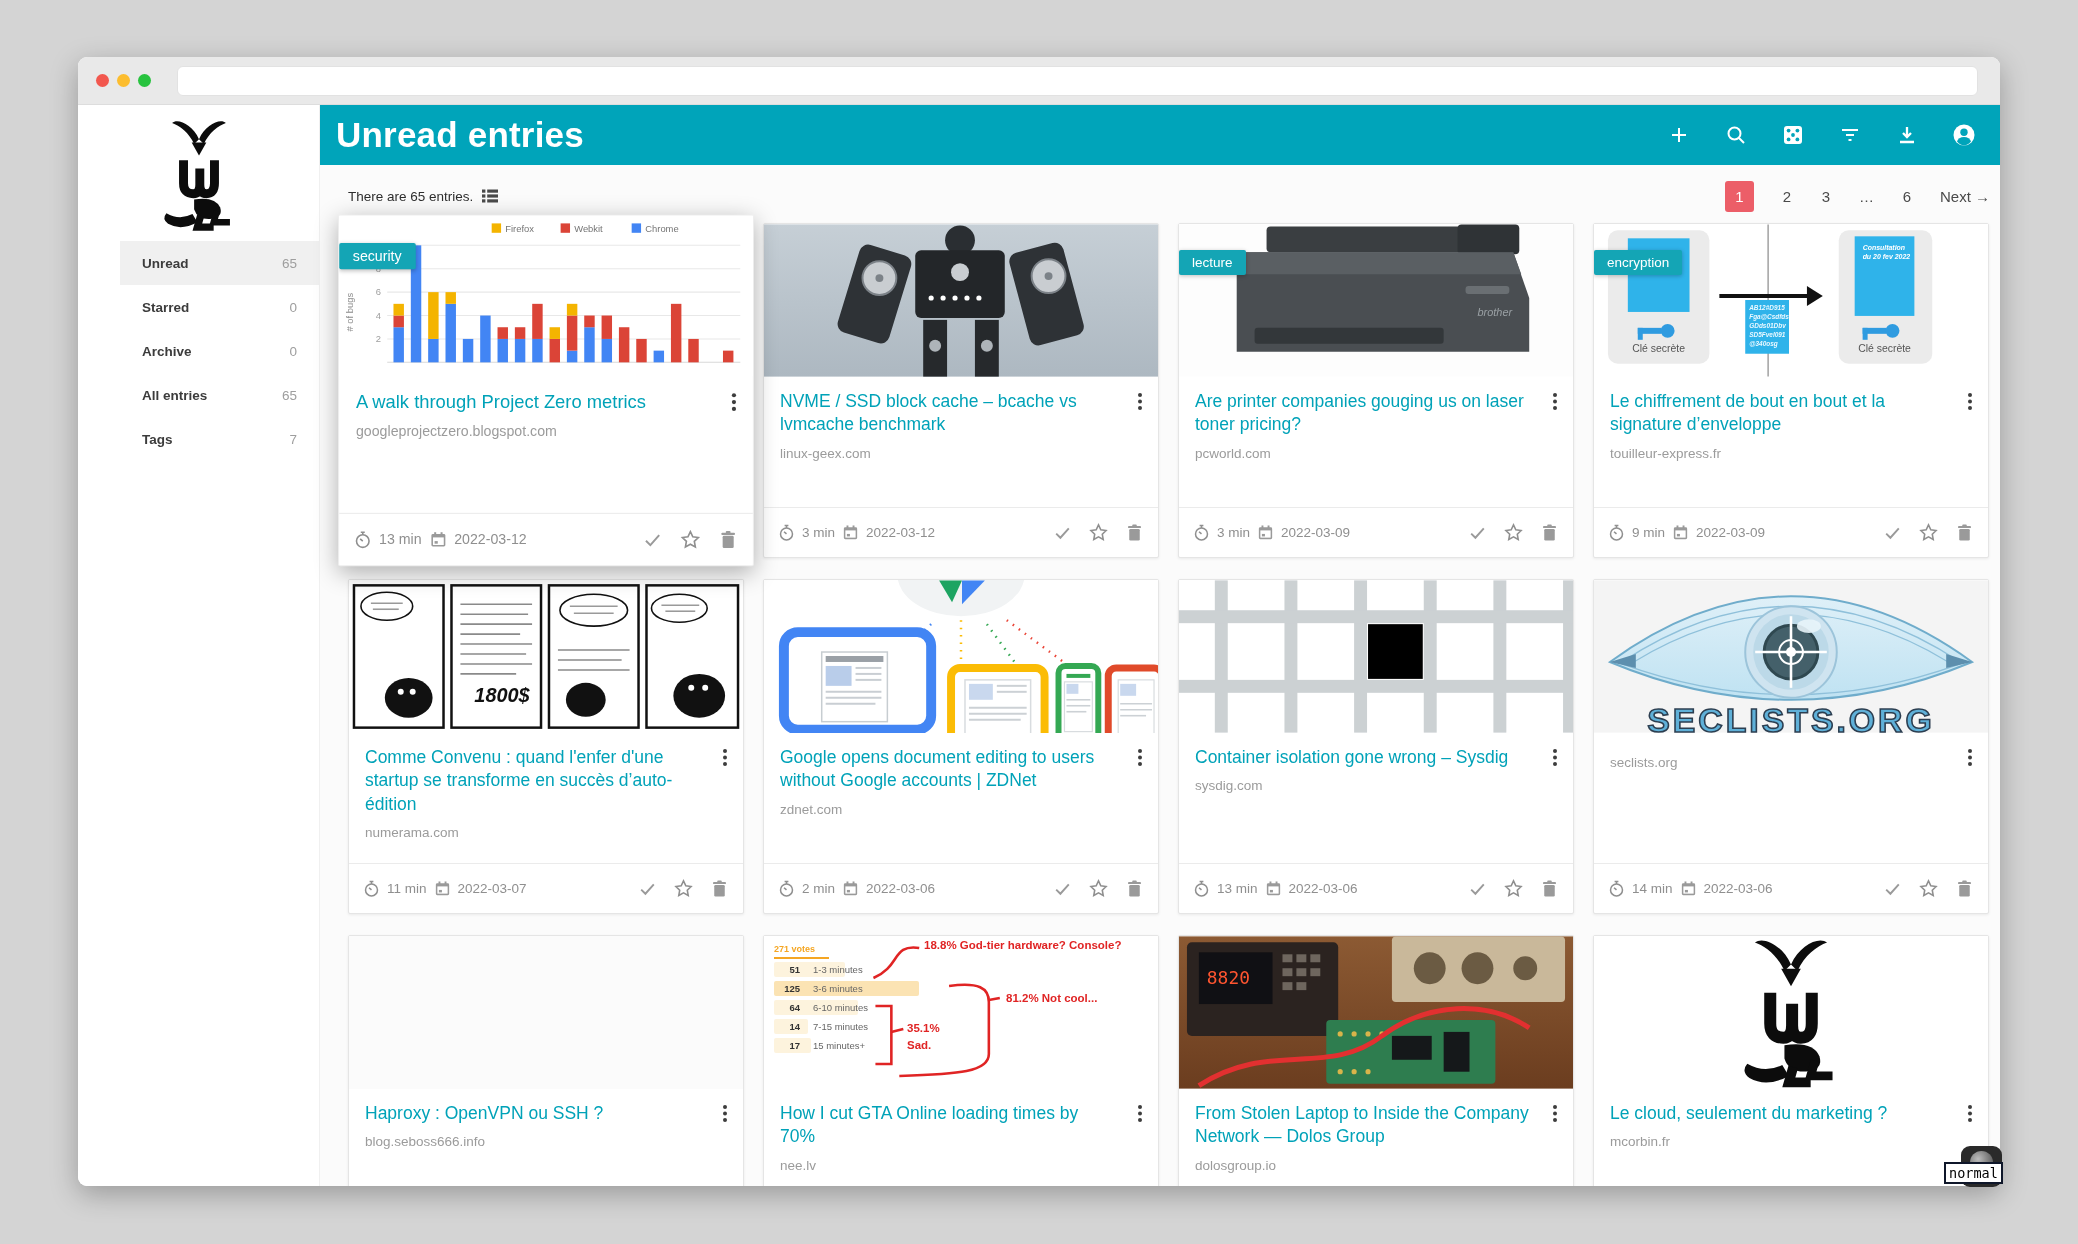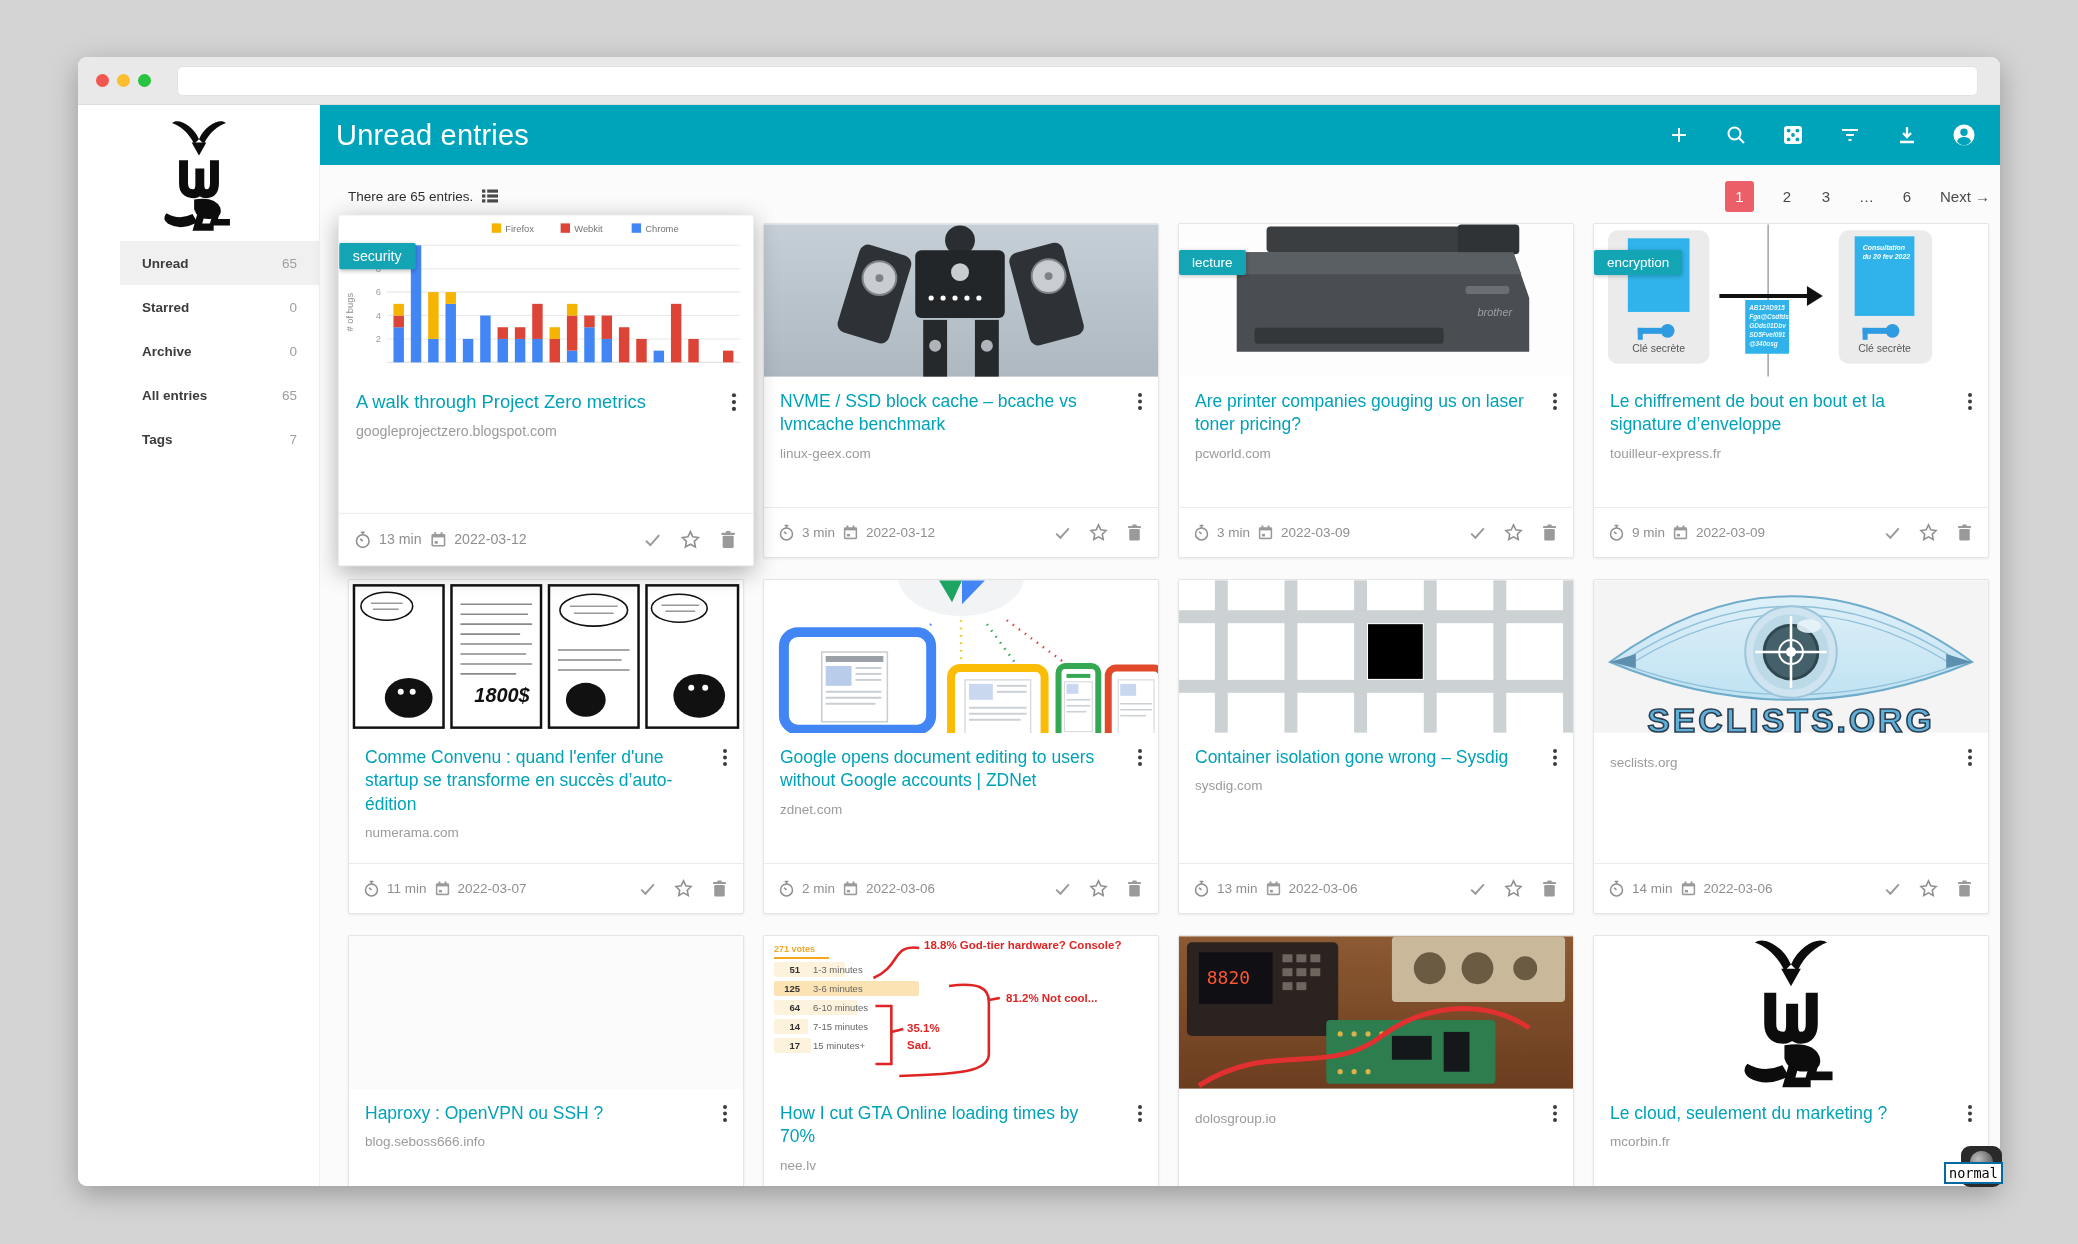--- a/index.html
+++ b/index.html
@@ -29,21 +29,21 @@
   .logo{height:134px; display:flex; align-items:center; justify-content:center; padding-top:6px;}
   .menu{margin-top:2px;padding-left:42px;}
   .mitem{height:44px; display:flex; align-items:center; justify-content:space-between;
     padding:0 22px; font-size:13.5px; font-weight:700; color:#3c3c3c; cursor:pointer;}
   .mitem.active{background:#f0f0f0;}
   .mcount{font-weight:400; color:#9e9e9e;}
 
   .main{flex:1; background:#fbfbfb; position:relative;}
   .appbar{height:60px; background:var(--teal); display:flex; align-items:center;
     padding:0 24px 0 16px; color:#fff;}
-  .abtitle{font-size:29px; font-weight:400; letter-spacing:.2px;}
+  .abtitle{font-size:35px; font-weight:700; letter-spacing:.2px;}
   .abspacer{flex:1}
   .abicons{display:flex; align-items:center; gap:33px;}
   .aicon{width:24px;height:24px; cursor:pointer; display:block;}
 
   .content{padding:13px 10px 0 28px;}
   .inforow{display:flex; align-items:center; height:36px; width:1642px;}
   .entries{font-size:13.5px; color:#2e2e2e;}
   .listicon{width:18px;height:18px;margin-left:8px;cursor:pointer;}
   .pgn{margin-left:auto; display:flex; align-items:center; gap:27px; font-size:15px; color:#4a4a4a;}
   .pgitem{cursor:pointer; min-width:12px; text-align:center;}
@@ -84,21 +84,21 @@
   .prow .lbl{position:relative; color:#666;}
   .gnote{position:absolute; color:#e02424; font-weight:700; font-size:11.5px; white-space:nowrap; z-index:2;}
   .gsvg{position:absolute; inset:0; z-index:1;}
 
   
   .mode-badge{position:absolute; left:1961px; top:1146px; width:41px; height:41px;
     background:#2a2a2a; border-radius:9px; z-index:10; display:flex; justify-content:center; padding-top:5px;}
   .lens{width:23px; height:23px; border-radius:50%;
     background:radial-gradient(circle at 35% 35%, #bdbdbd, #6f6f6f 60%, #4c4c4c);}
   .mode-label{position:absolute; left:1944px; top:1162px; z-index:11;
-    background:#fff; border:2px solid #0369a1; color:#000; padding:0 3px;
+    background:#fff; border:2px solid #0f172a; color:#000; padding:0 3px;
     font-family:"DejaVu Sans Mono", monospace; font-size:13.5px; line-height:18px;}
 </style>
 </head>
 <body>
 
 <div class="screen">
   <div class="browser">
 
     <div class="chrome">
       <div class="dots">
@@ -921,20 +921,21 @@
                       <circle cx="162" cy="136" r="2.6"></circle>
                       <circle cx="176" cy="136" r="2.6"></circle>
                       <circle cx="190" cy="136" r="2.6"></circle>
                     </g>
                   <rect x="214" y="100" width="40" height="24" fill="#15181a"></rect>
                     <rect x="266" y="96" width="26" height="40" fill="#15181a"></rect>
                   <path d="M20 150 C90 104 150 142 204 100 C250 66 310 64 352 92" stroke="#e23030" stroke-width="5" fill="none"></path>
                 </svg>
               </div>
               <div class="cbody">
+                <h2 class="ctitle">From Stolen Laptop to Inside the Company Network — Dolos Group</h2>
                 <svg class="kebab" viewBox="0 0 18 22" fill="#3d3d3d">
                     <circle cx="9" cy="4" r="2"></circle>
                     <circle cx="9" cy="10.5" r="2"></circle>
                     <circle cx="9" cy="17" r="2"></circle>
                   </svg>
                 <div class="curl">dolosgroup.io</div>
               </div>
 
             </article>
 

